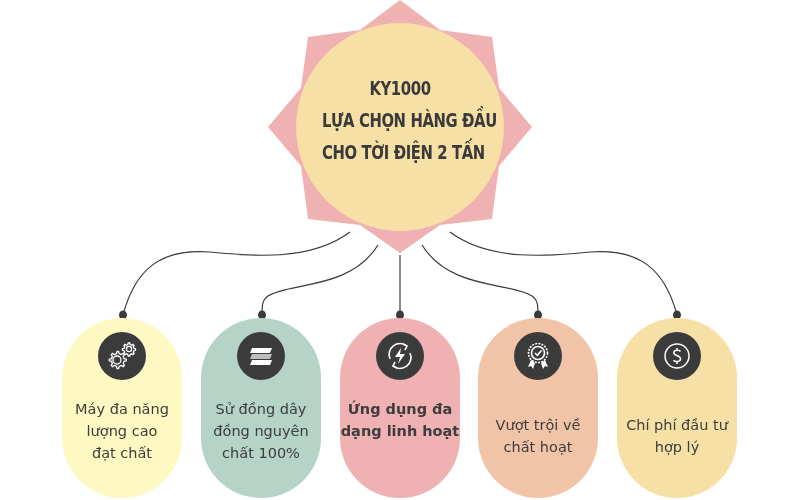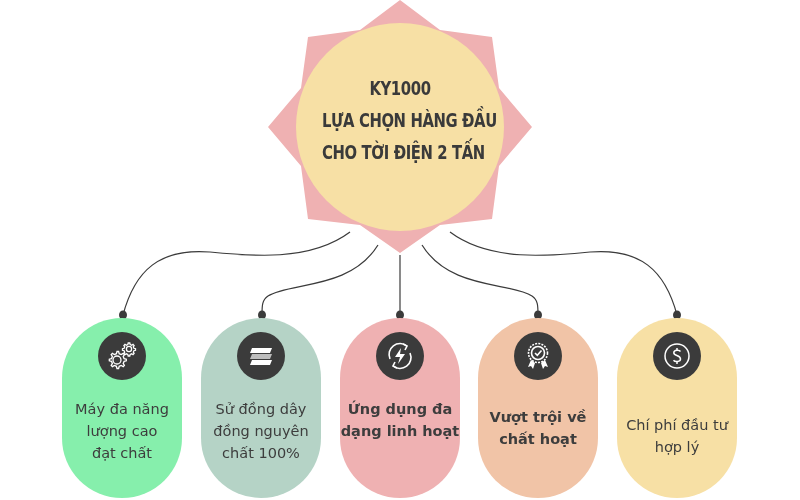--- a/index.html
+++ b/index.html
@@ -46,21 +46,21 @@
       <ellipse cx="677" cy="315" rx="4" ry="4.5"></ellipse>
     </g>
   </svg>
 
   <div class="hub-text">
     <div>KY1000</div>
     <div>LỰA CHỌN HÀNG ĐẦU</div>
     <div>CHO TỜI ĐIỆN 2 TẤN</div>
   </div>
 
-  <div class="pill" style="left:62px; background:#86efac;">
+  <div class="pill" style="left:62px; background:#fef9c3;">
     <div class="icon">
       <svg width="34" height="34" viewBox="0 0 34 34" fill="none" stroke="#fff" stroke-width="1.3">
         <circle cx="12" cy="21" r="4"></circle>
         <path d="M12,12.5 l1.6,0 0.6,2.2 2,0.9 2-1.2 1.2,1.2 -1.2,2 0.9,2 2.2,0.6 0,1.6 -2.2,0.6 -0.9,2 1.2,2 -1.2,1.2 -2-1.2 -2,0.9 -0.6,2.2 -1.6,0 -0.6-2.2 -2-0.9 -2,1.2 -1.2-1.2 1.2-2 -0.9-2 -2.2-0.6 0-1.6 2.2-0.6 0.9-2 -1.2-2 1.2-1.2 2,1.2 2-0.9z"></path>
         <circle cx="24" cy="10" r="2.6"></circle>
         <path d="M23.2,4 l1.6,0 0.4,1.6 1.4,0.6 1.4-0.8 1.1,1.1 -0.8,1.4 0.6,1.4 1.6,0.4 0,1.6 -1.6,0.4 -0.6,1.4 0.8,1.4 -1.1,1.1 -1.4-0.8 -1.4,0.6 -0.4,1.6 -1.6,0 -0.4-1.6 -1.4-0.6 -1.4,0.8 -1.1-1.1 0.8-1.4 -0.6-1.4 -1.6-0.4 0-1.6 1.6-0.4 0.6-1.4 -0.8-1.4 1.1-1.1 1.4,0.8 1.4-0.6z"></path>
       </svg>
     </div>
     <div class="label">
       <div>Máy đa năng</div>
@@ -103,21 +103,21 @@
   <div class="pill" style="left:478px; background:#f1c4a7;">
     <div class="icon">
       <svg width="34" height="34" viewBox="0 0 34 34" fill="none" stroke="#fff" stroke-width="1.6">
         <circle cx="17" cy="14" r="9.5" stroke-dasharray="2 1.2"></circle>
         <circle cx="17" cy="14" r="6.5"></circle>
         <polyline points="14,14 16.3,16.3 20.5,11.5"></polyline>
         <polygon points="10,21 7,28 10,27 12,30 14,24" fill="#fff" stroke="none"></polygon>
         <polygon points="24,21 27,28 24,27 22,30 20,24" fill="#fff" stroke="none"></polygon>
       </svg>
     </div>
-    <div class="label" style="top:88px;font-weight:bold;">
+    <div class="label" style="top:96px;">
       <div>Vượt trội về</div>
       <div>chất hoạt</div>
     </div>
   </div>
 
   <div class="pill" style="left:617px; background:#f7e0a5;">
     <div class="icon">
       <svg width="34" height="34" viewBox="0 0 34 34" fill="none" stroke="#fff" stroke-width="1.5">
         <circle cx="17" cy="17" r="12"></circle>
         <path d="M20.5,12.5 C19.5,11 14,10.5 13.8,13.8 C13.6,17 20.5,16 20.5,20 C20.5,23 15,23.2 13.5,21.2"></path>

